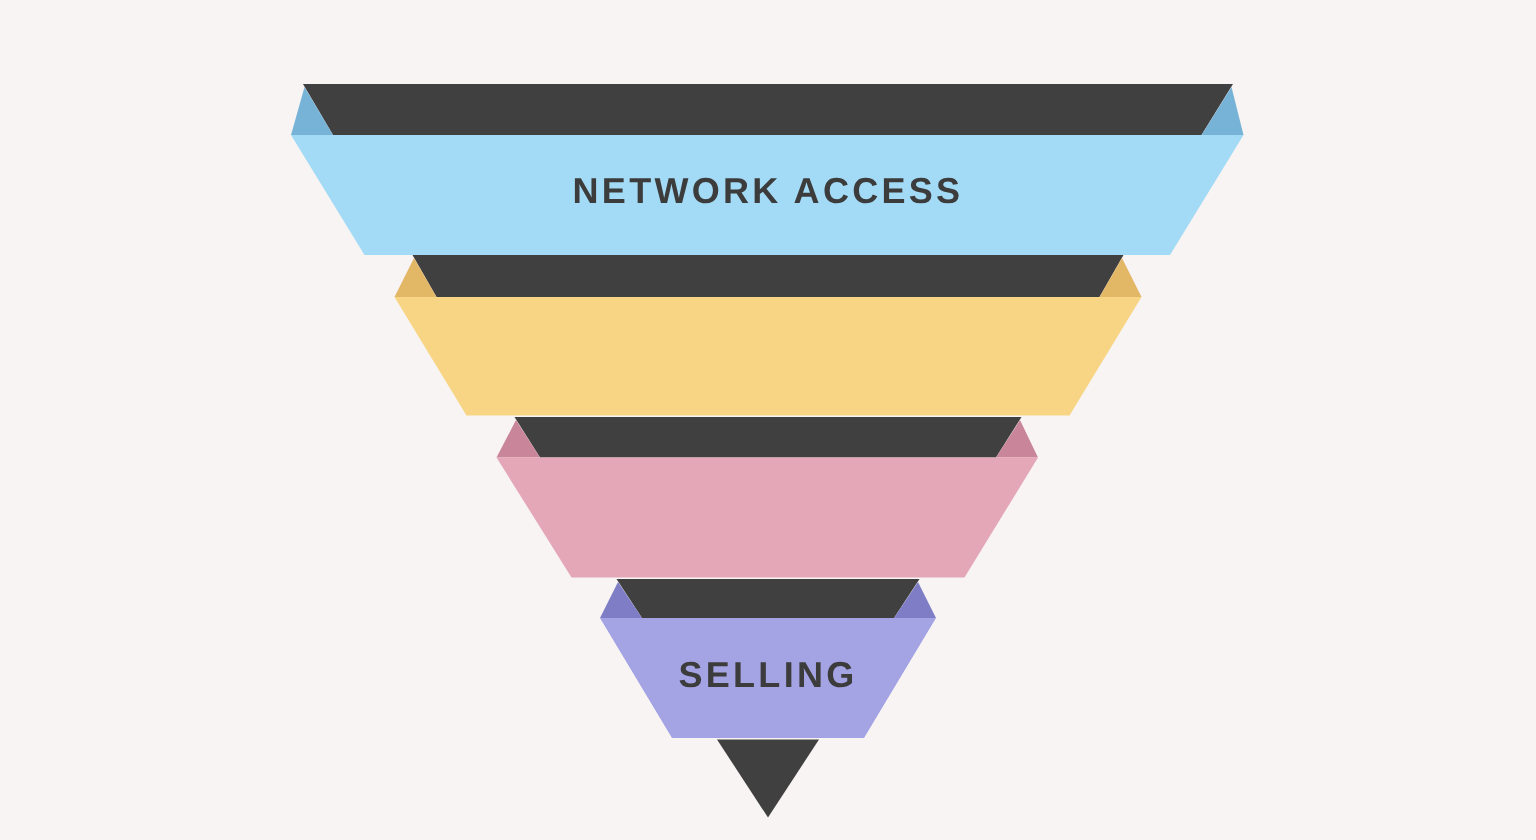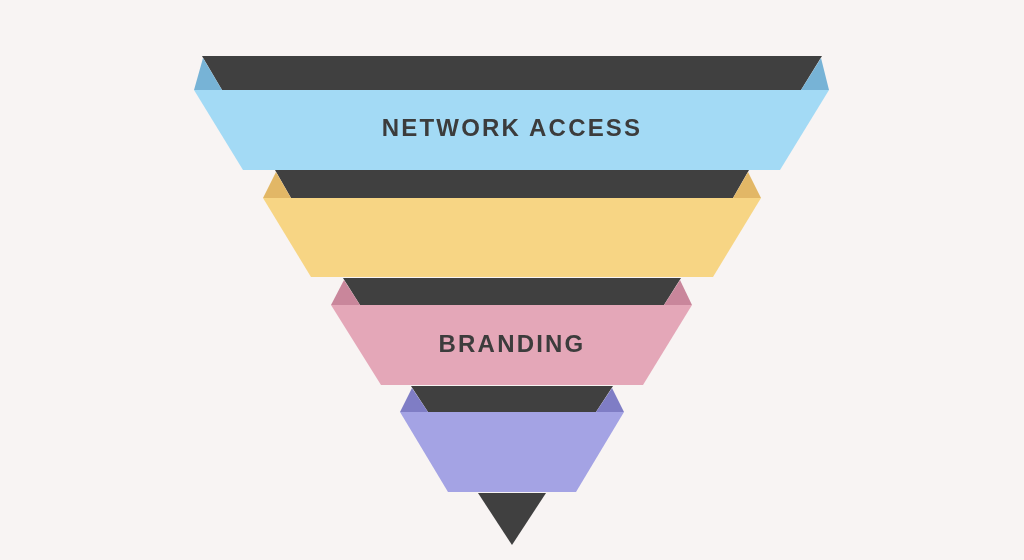--- a/index.html
+++ b/index.html
@@ -68,14 +68,14 @@
       <polygon fill="#404040" points="411,362 613,362 596,388 428,388"></polygon>
       <polygon fill="#7f7dc5" points="412,364 428,388 400,388"></polygon>
       <polygon fill="#7f7dc5" points="612,364 624,388 596,388"></polygon>
       <polygon fill="#a4a3e4" points="400,388 624,388 576,468 448,468"></polygon>
     </g>
 
     <polygon fill="#404040" points="478,469 546,469 512,521"></polygon>
   </svg>
 
   <div class="label" style="top: 90px; color: rgb(60, 60, 60);">NETWORK ACCESS</div>
-  <div class="label" style="top: 306px; color: rgb(60, 60, 60);">BRANDING</div>
+  <div class="label" style="top: 413px; color: rgb(60, 60, 60);">SELLING</div>
 </div>
 
 </body></html>

